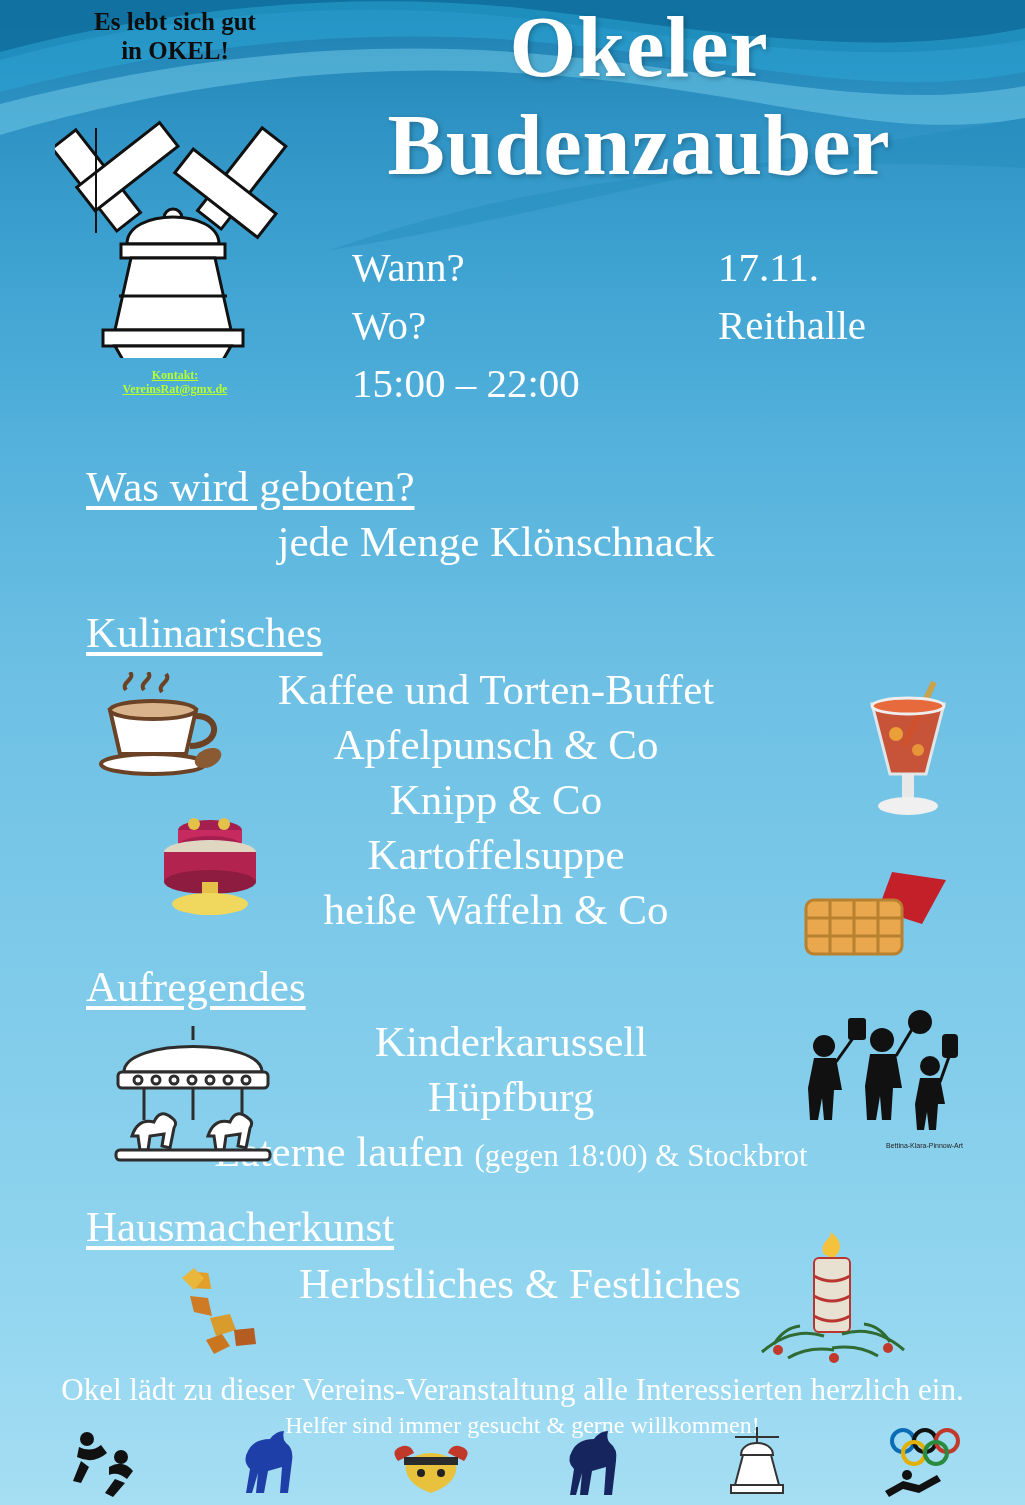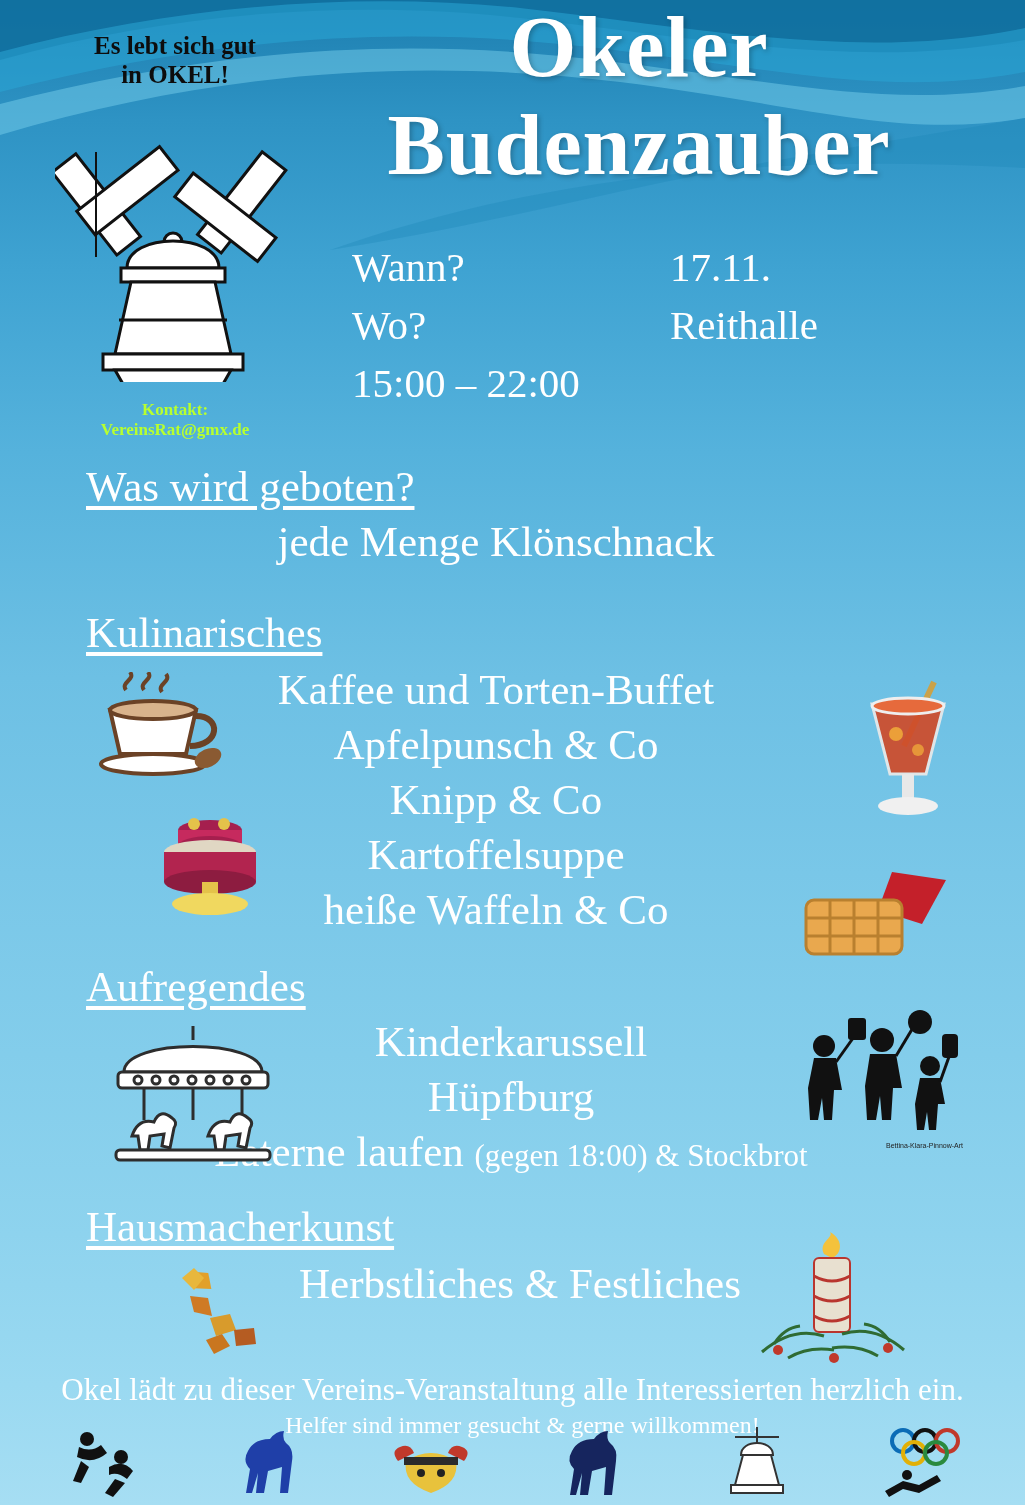--- a/index.html
+++ b/index.html
@@ -40,31 +40,31 @@
     top: 8px;
     width: 270px;
     text-align: center;
   }
   .logo-tag {
     font-family: "Liberation Serif", serif;
     font-size: 25px;
     font-weight: bold;
     color: #0d0d0d;
     line-height: 1.15;
-    margin-top: 24px;
   }
   .mill {
     margin-top: 2px;
   }
   .contact {
-    margin-top: 14px;
-    font-size: 17px;
+    margin-top: 6px;
+    font-size: 12px;
     font-weight: bold;
     color: #b8ff2e;
     line-height: 1.2;
+    text-decoration: underline;
   }
 
   
   .title-wrap {
     position: absolute;
     right: 26px;
     top: 4px;
     width: 720px;
     text-align: center;
   }
@@ -88,20 +88,21 @@
   .facts {
     position: absolute;
     left: 352px;
     top: 238px;
     width: 640px;
     font-size: 41px;
     line-height: 1.42;
   }
   .facts-row {
     display: flex;
+    gap: 48px;
   }
   .facts-q { width: 318px; }
   .facts-a { flex: 1; }
 
   
   .sec-head {
     position: absolute;
     font-size: 43px;
     text-decoration: underline;
     text-underline-offset: 5px;

